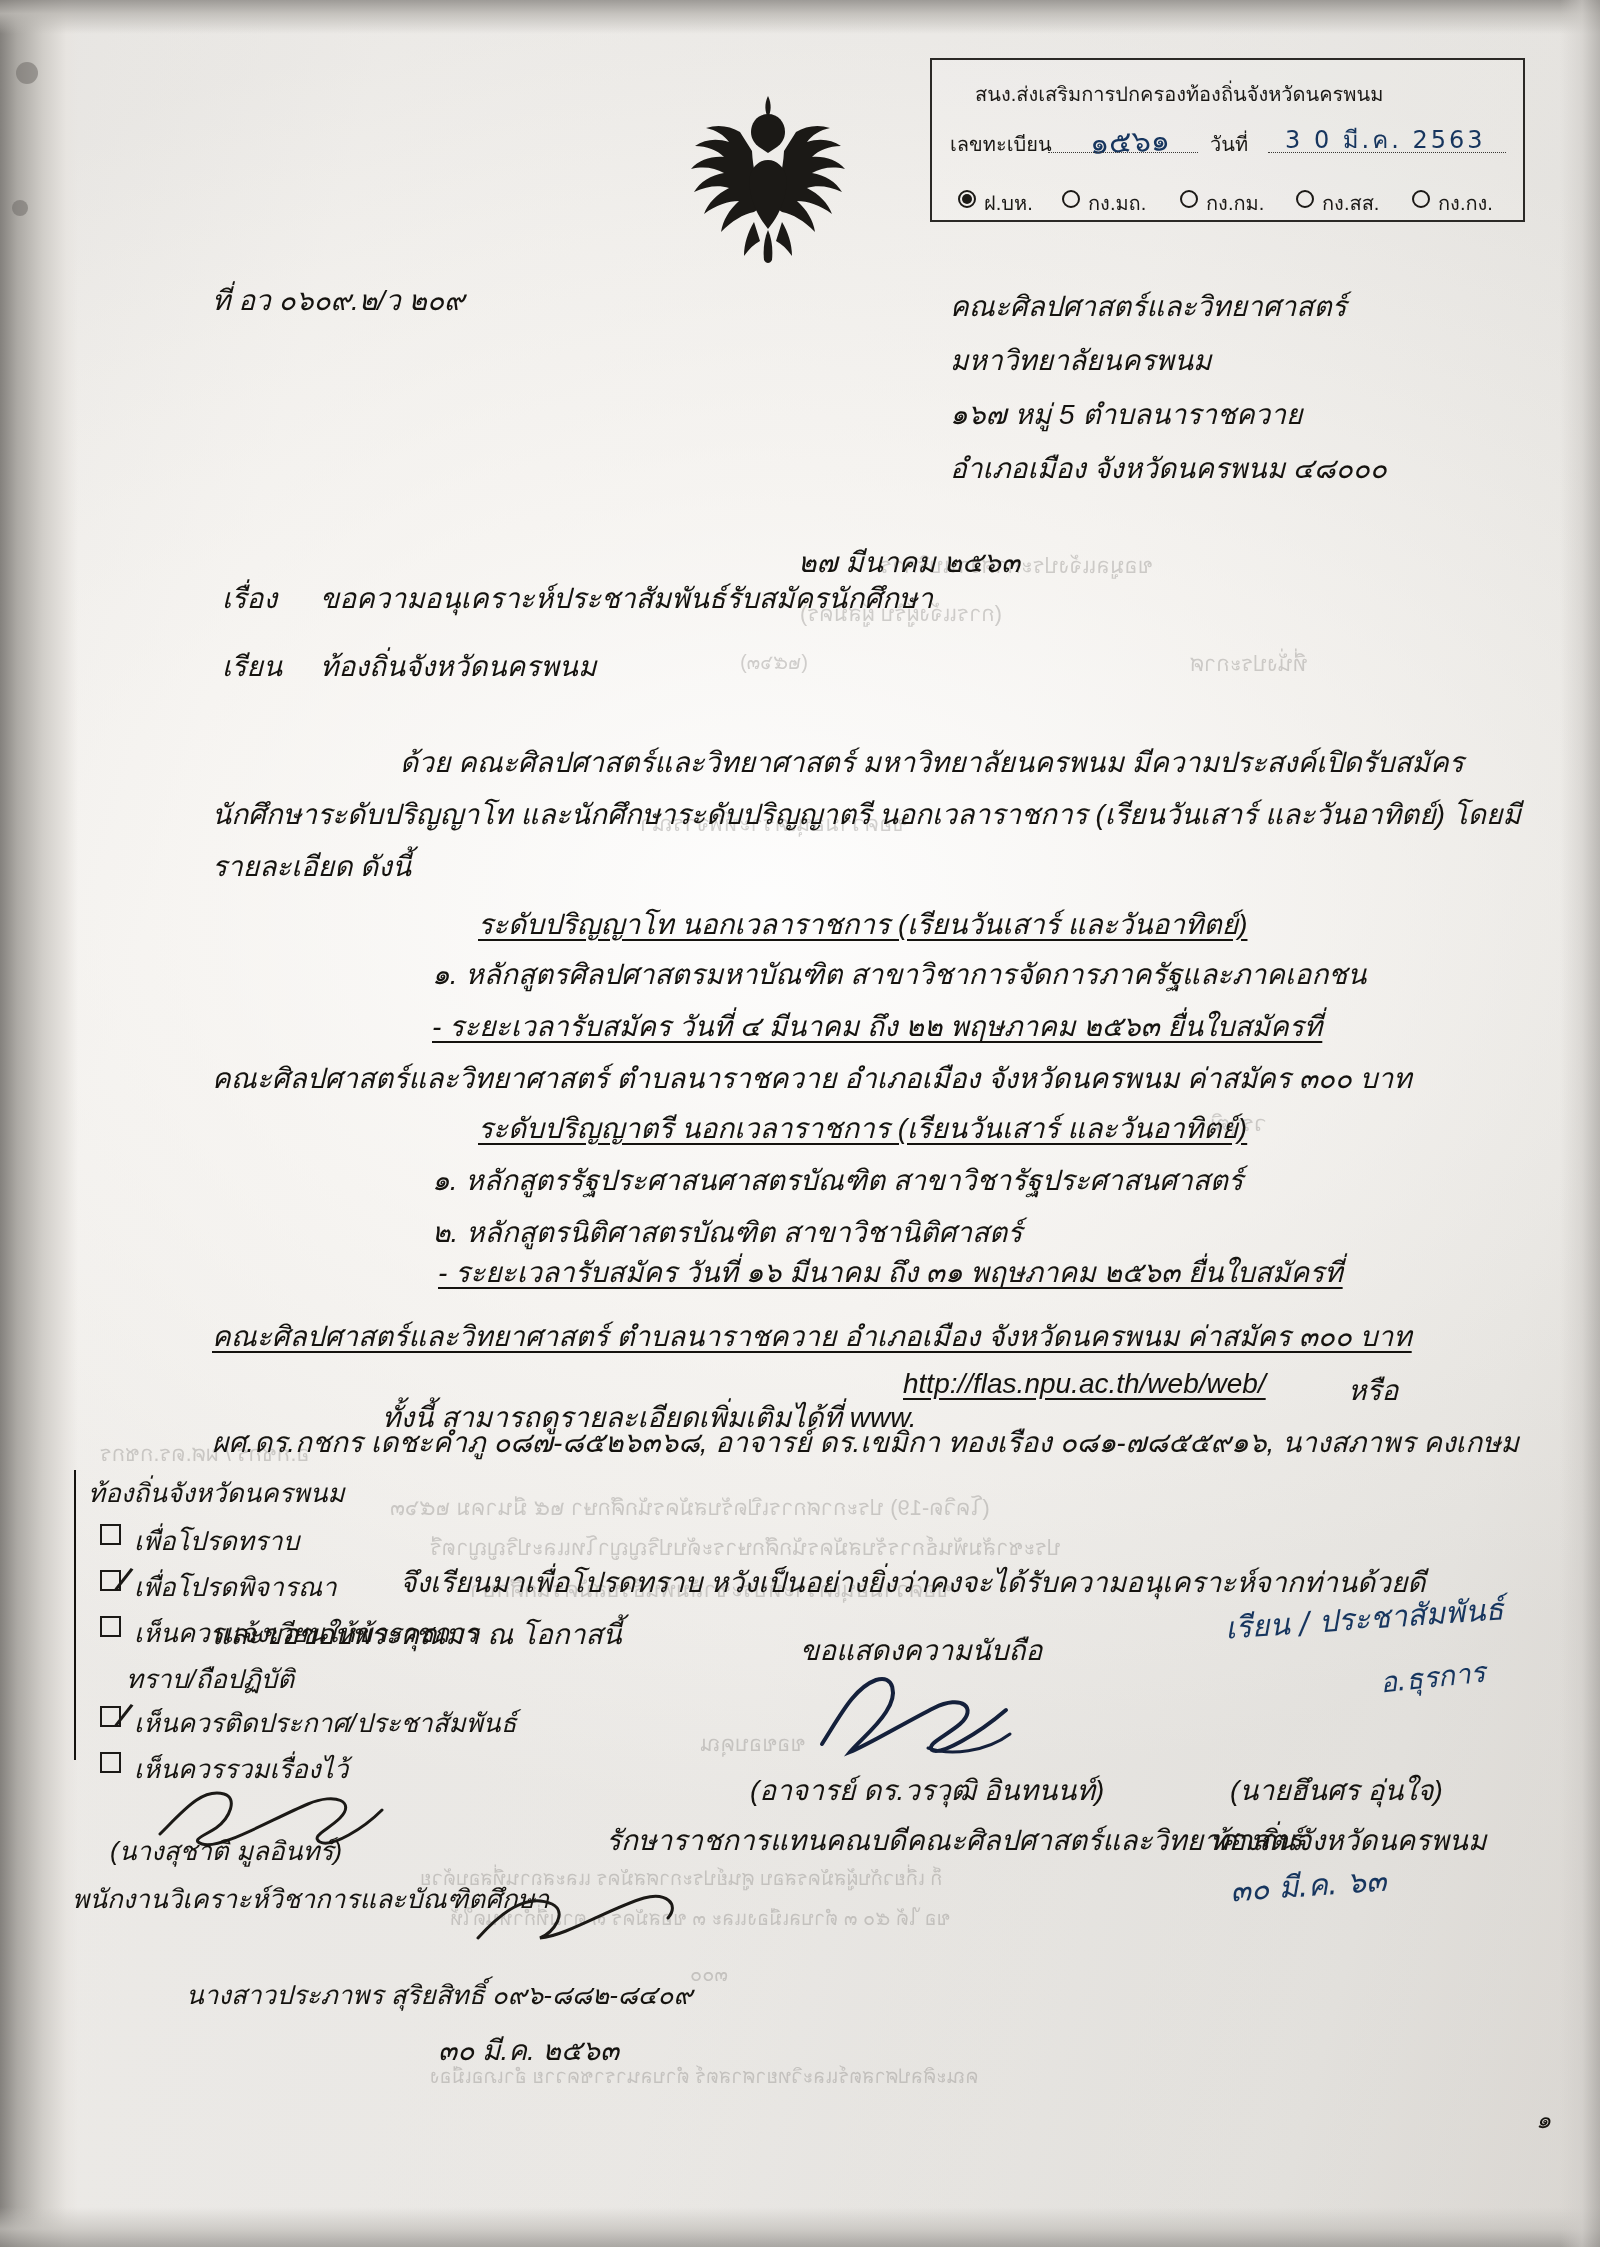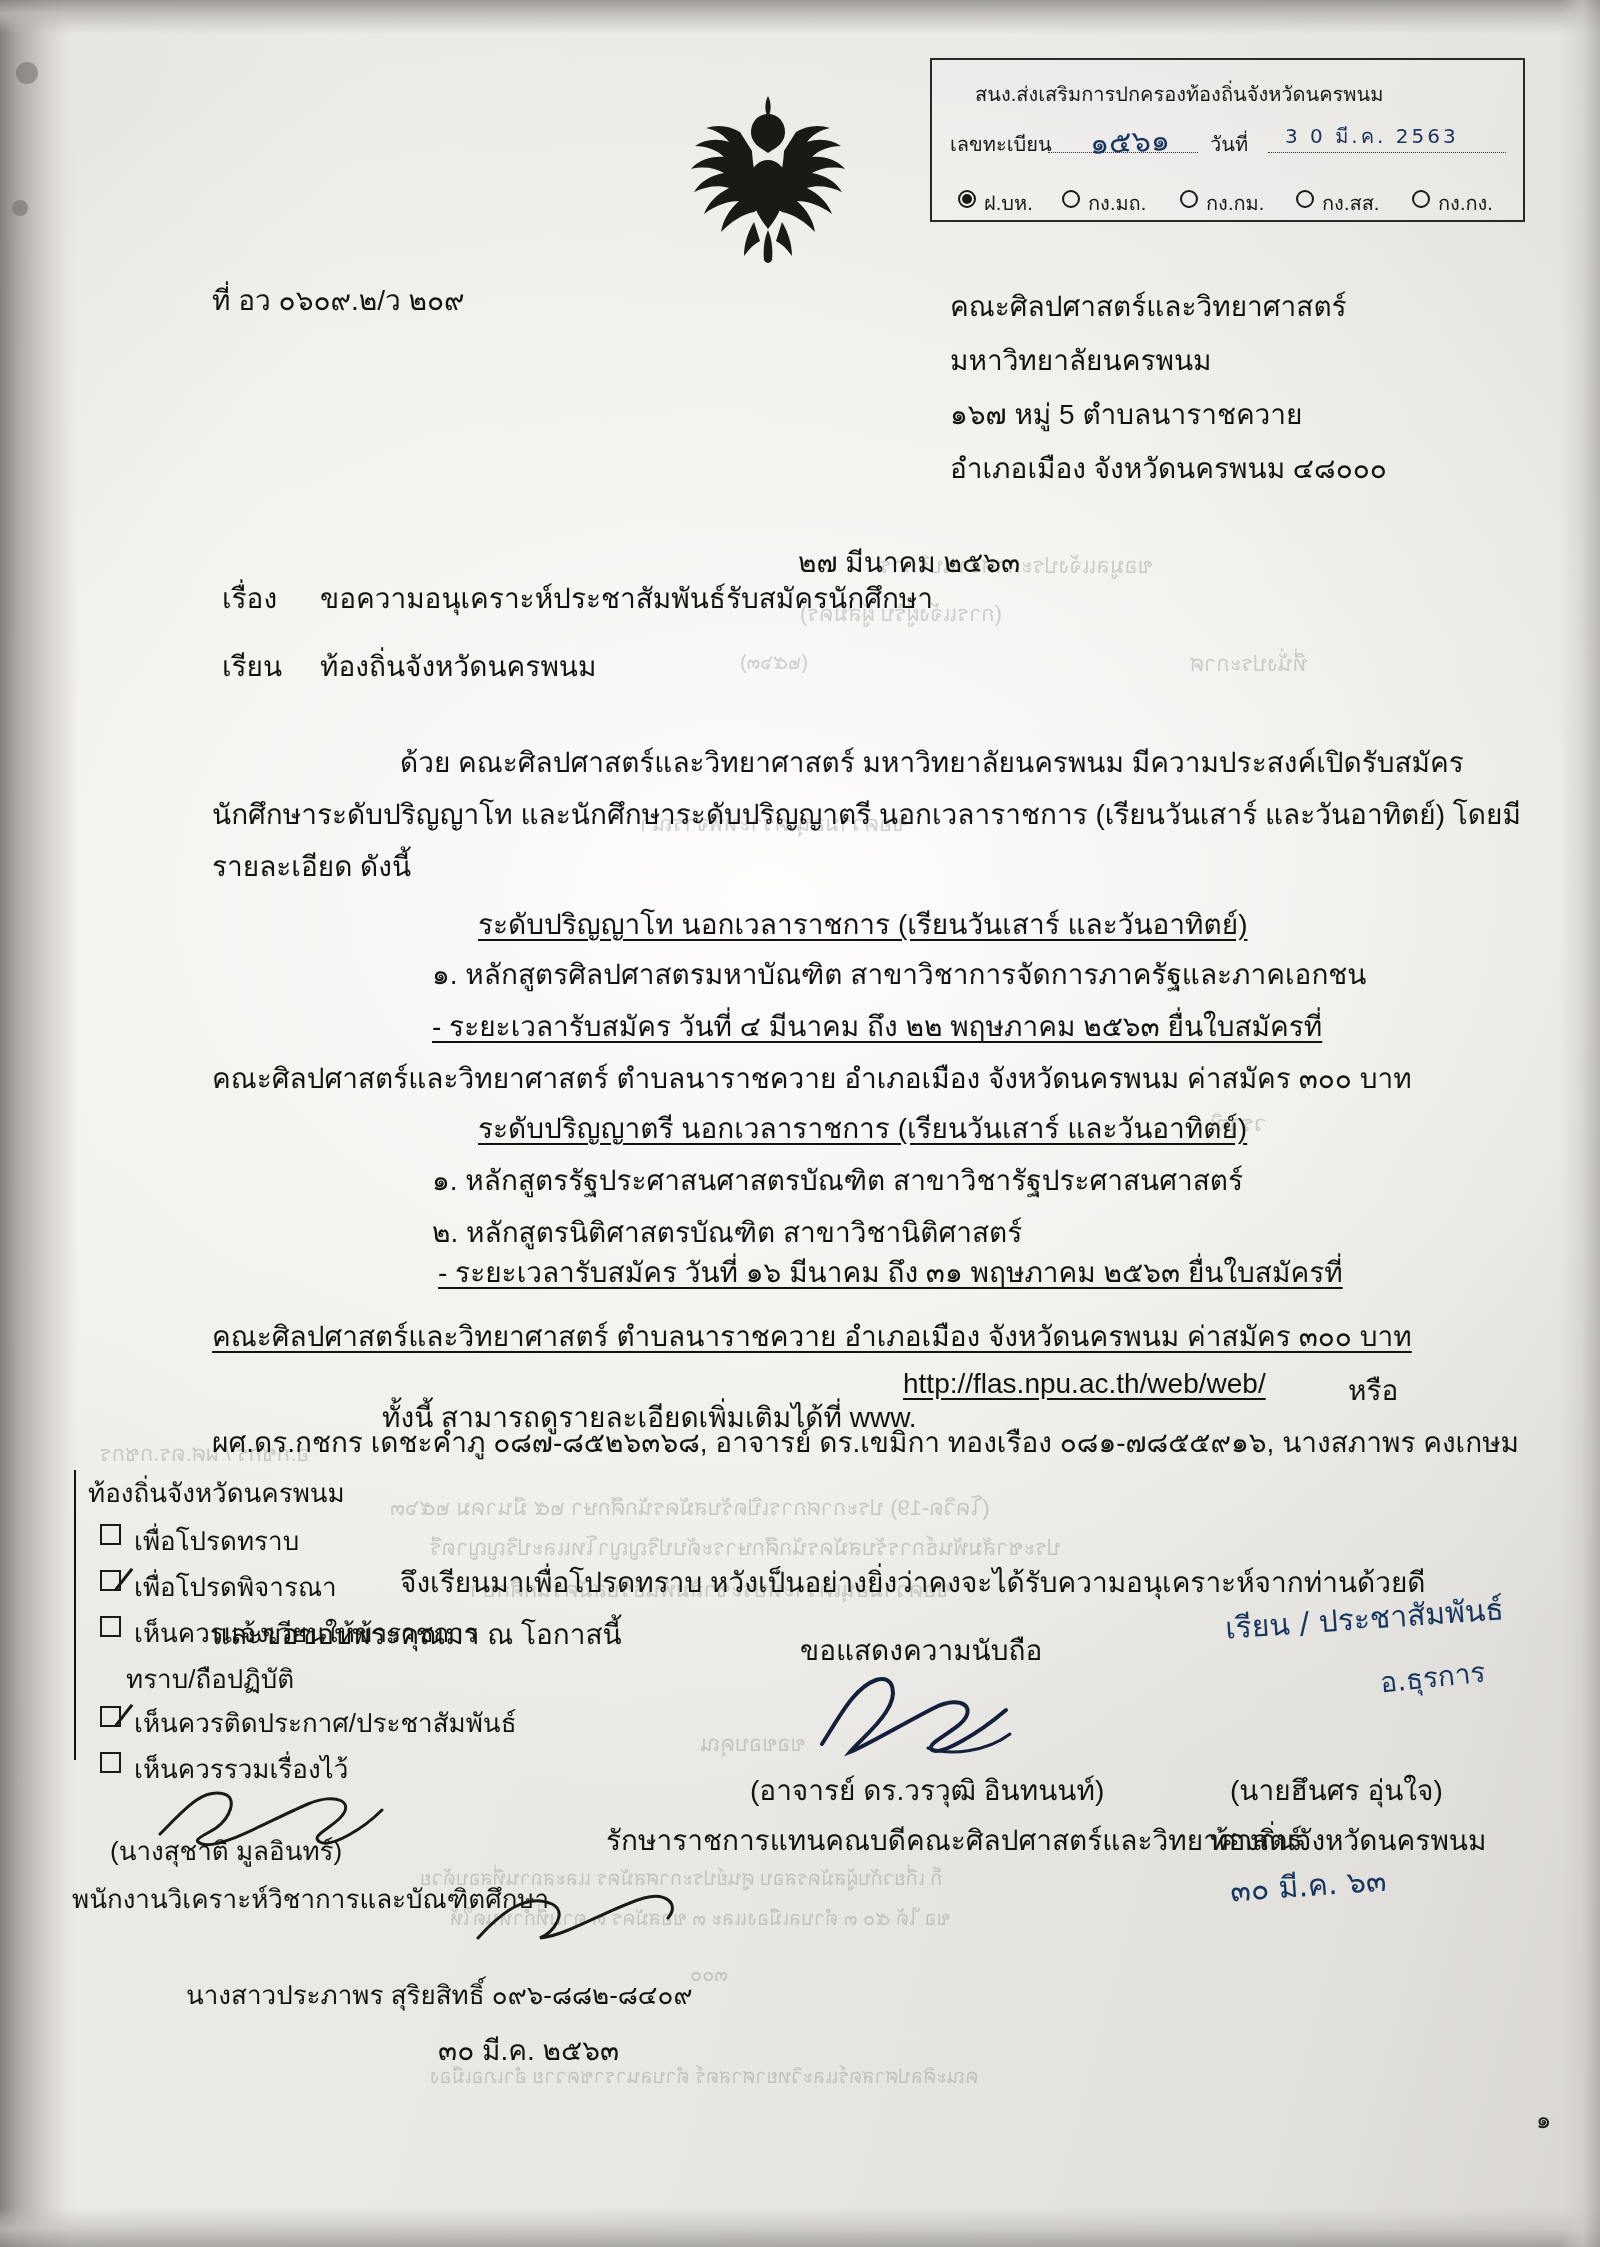--- a/index.html
+++ b/index.html
@@ -70,20 +70,21 @@
     font-family: "Liberation Sans", sans-serif;
     white-space: nowrap;
     pointer-events: none;
   }
   .content {
     position: absolute;
     left: 0; top: 0;
     width: 1600px; height: 2124px;
     color: #15130f;
     font-family: "Liberation Sans", sans-serif;
+    font-style: italic;
   }
   .t { position: absolute; white-space: nowrap; }
   .sz28 { font-size: 28px; }
   .sz26 { font-size: 26px; }
   .sz24 { font-size: 24px; }
   .sz22 { font-size: 22px; }
   .sz20 { font-size: 20px; }
   .ul { text-decoration: underline; text-underline-offset: 5px; }
 
   
@@ -194,21 +195,21 @@
       <path d="M100 142 c4 9 5 20 4 30 c-2 4-6 4-8 0 c-1-10 0-21 4-30z"></path>
     </g>
   </svg>
 
   <div class="stamp-box"></div>
   <div class="stamp-txt" style="left:975px; top:78px;">สนง.ส่งเสริมการปกครองท้องถิ่นจังหวัดนครพนม</div>
   <div class="stamp-txt" style="left:950px; top:128px;">เลขทะเบียน</div>
   <div class="hand" style="left:1090px; top:118px; font-size:30px; transform:rotate(-3deg);">๑๕๖๑</div>
   <div class="stamp-line" style="left:1048px; top:152px; width:150px;"></div>
   <div class="stamp-txt" style="left:1210px; top:128px;">วันที่</div>
-  <div class="hand" style="left:1285px; top:120px; font-size:20px; letter-spacing:3px;">3 0 มี.ค. 2563</div>
+  <div class="hand" style="left:1285px; top:120px; font-size:24px; letter-spacing:3px;">3 0 มี.ค. 2563</div>
   <div class="stamp-line" style="left:1268px; top:152px; width:238px;"></div>
 
   <div class="radio checked" style="left:958px; top:190px;"></div>
   <div class="stamp-txt" style="left:984px; top:187px;">ฝ.บห.</div>
   <div class="radio" style="left:1062px; top:190px;"></div>
   <div class="stamp-txt" style="left:1088px; top:187px;">กง.มถ.</div>
   <div class="radio" style="left:1180px; top:190px;"></div>
   <div class="stamp-txt" style="left:1206px; top:187px;">กง.กม.</div>
   <div class="radio" style="left:1296px; top:190px;"></div>
   <div class="stamp-txt" style="left:1322px; top:187px;">กง.สส.</div>

